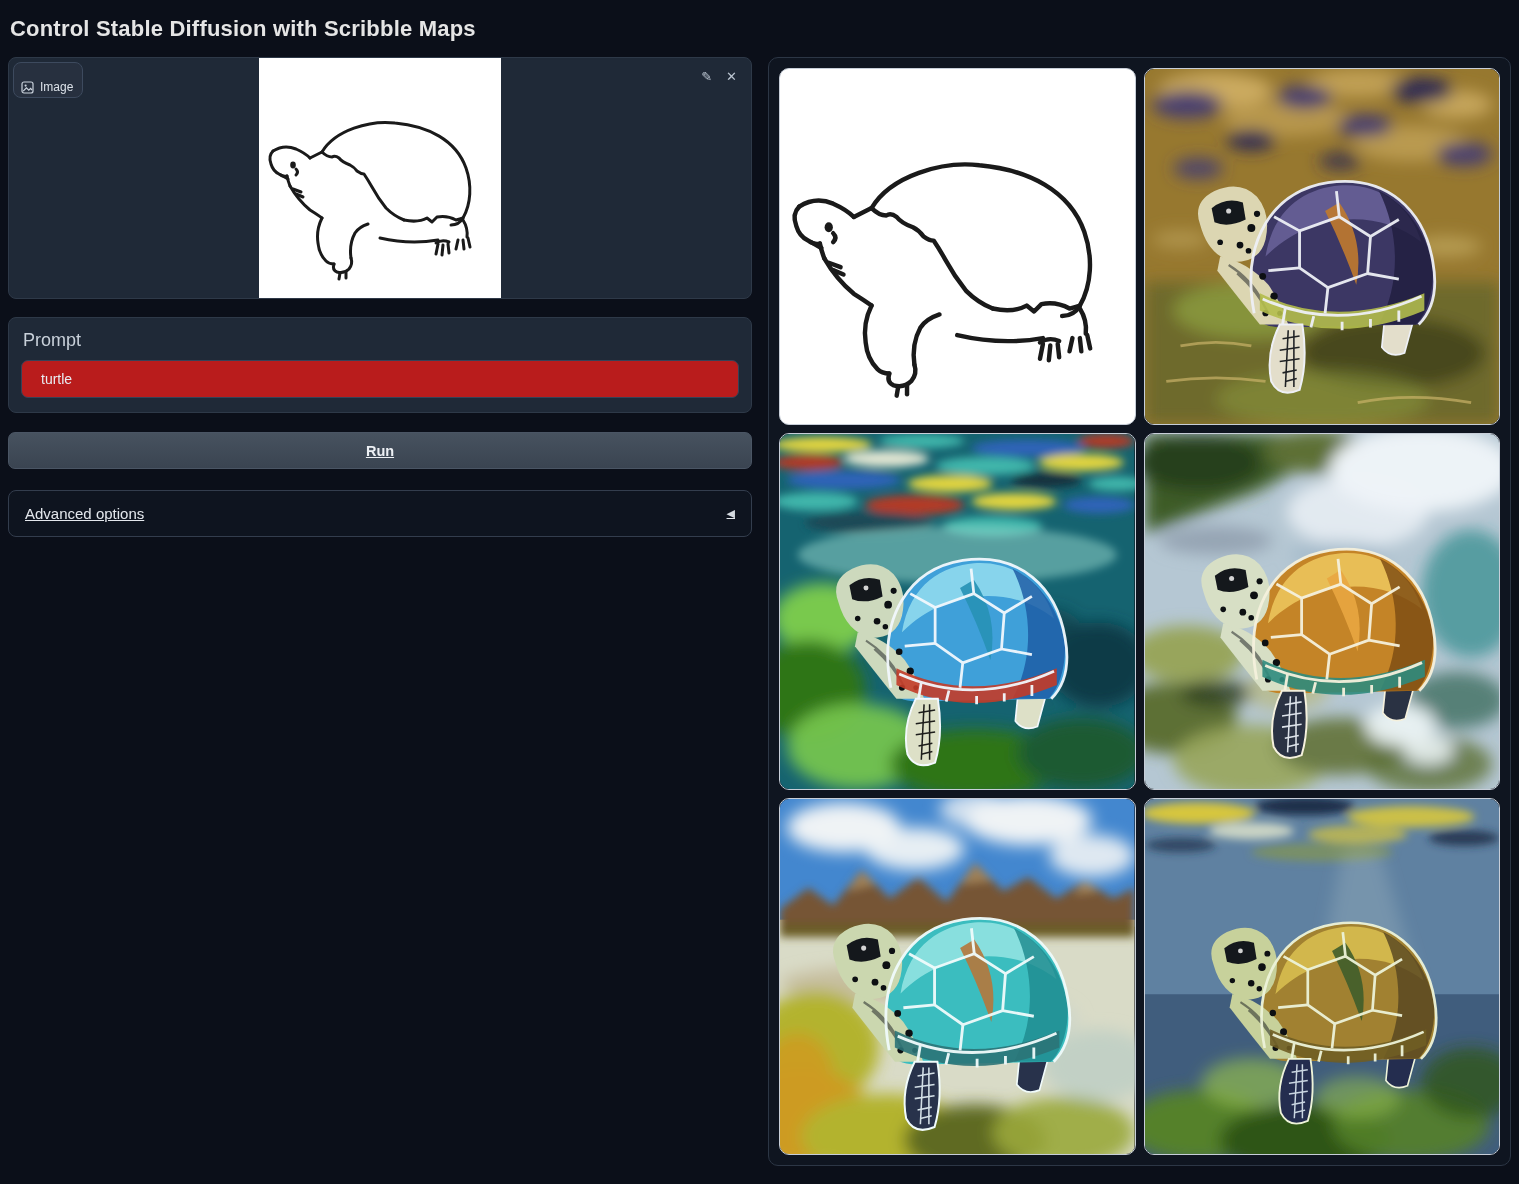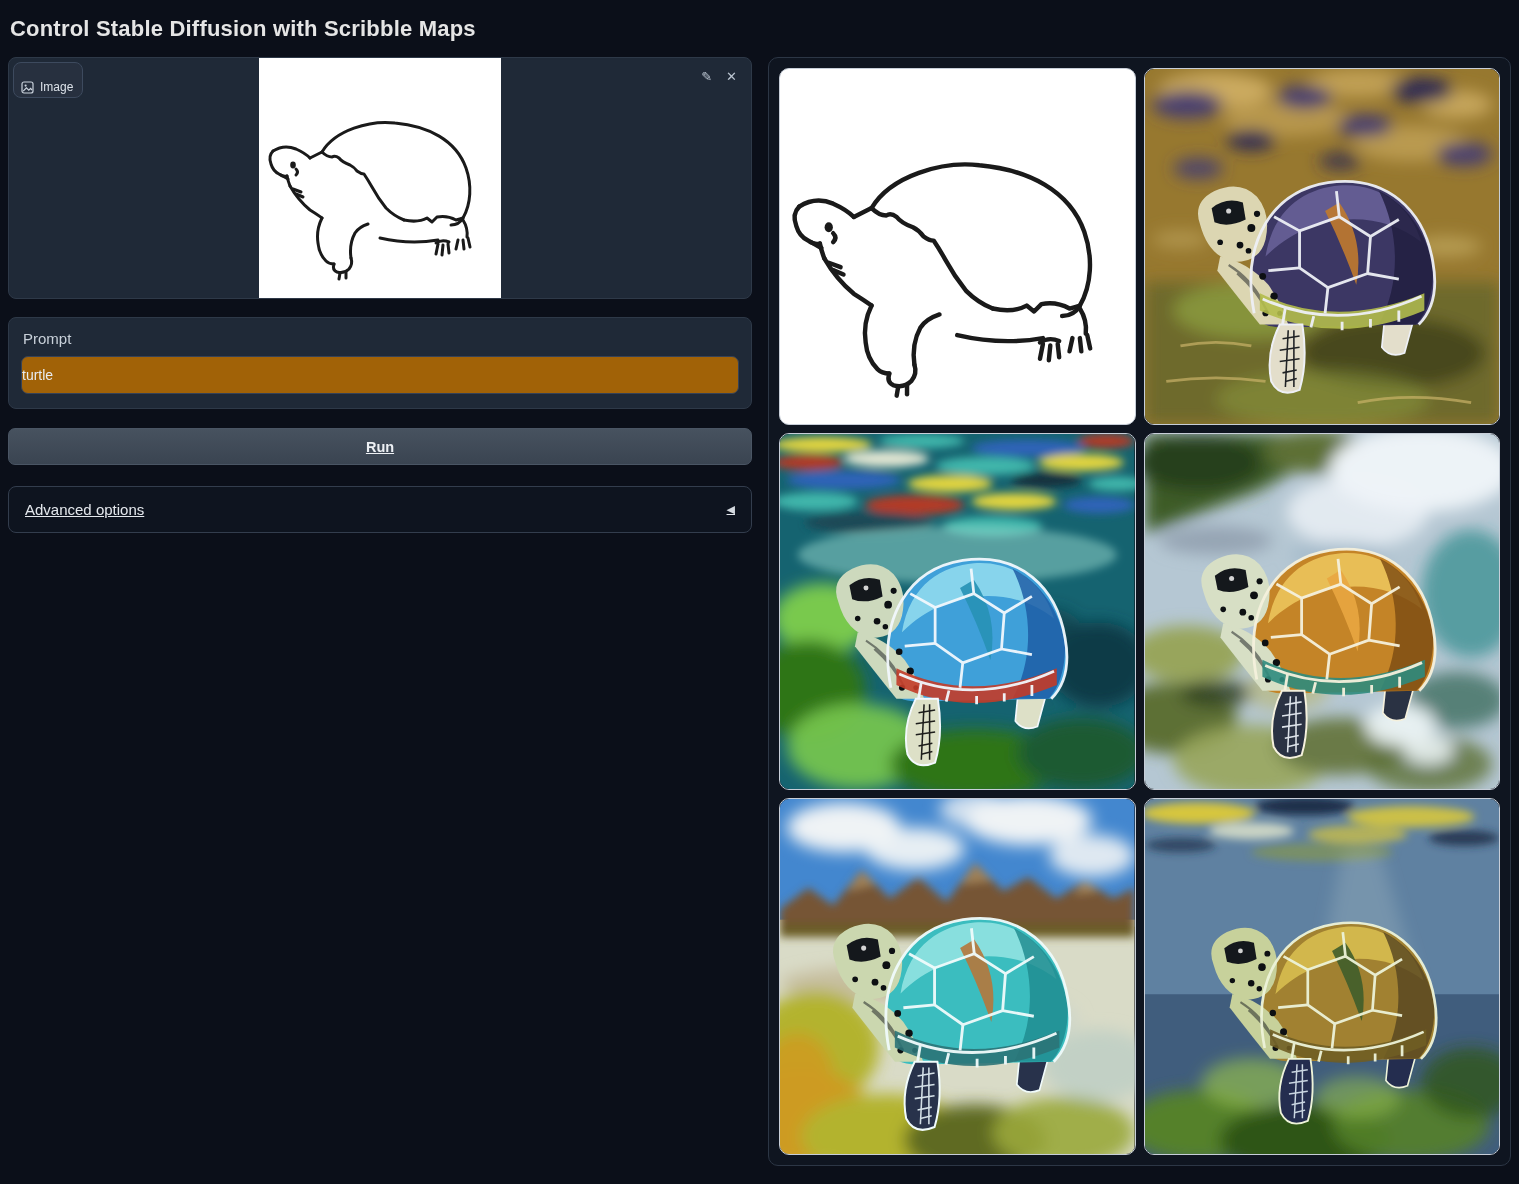--- a/index.html
+++ b/index.html
@@ -35,25 +35,25 @@
   .image-badge svg{display:block;}
   .panel-icons{
     position:absolute;top:10px;right:12px;z-index:2;display:flex;gap:10px;
   }
   .icon-btn{
     background:transparent;border:none;padding:2px;margin:0;cursor:pointer;
     color:#bcc6d2;font-size:13px;line-height:13px;font-family:inherit;
   }
 
   .prompt-panel{padding:10px 12px 14px;margin-bottom:19px;}
-  .prompt-label{display:block;font-size:15px;color:#c9d1da;margin:2px 0 9px 2px;}
+  .prompt-label{display:block;font-size:18px;color:#c9d1da;margin:2px 0 9px 2px;}
   .prompt-input{
     display:block;width:100%;box-sizing:border-box;height:38px;
-    background:#a16207;border:1px solid #364257;border-radius:7px;
-    color:#e8ecf1;font-size:14px;padding:0 0;outline:none;
+    background:#b91c1c;border:1px solid #364257;border-radius:7px;
+    color:#e8ecf1;font-size:14px;padding:0 19px;outline:none;
     font-family:inherit;
   }
 
   .run-btn{
     height:37px;border:1px solid #4a5564;border-radius:7px;
     background:linear-gradient(#47525f,#3a4451);
     color:#edf0f4;font-weight:700;font-size:14.5px;font-family:inherit;
     margin-bottom:21px;cursor:pointer;width:100%;text-decoration:underline;
   }
 

